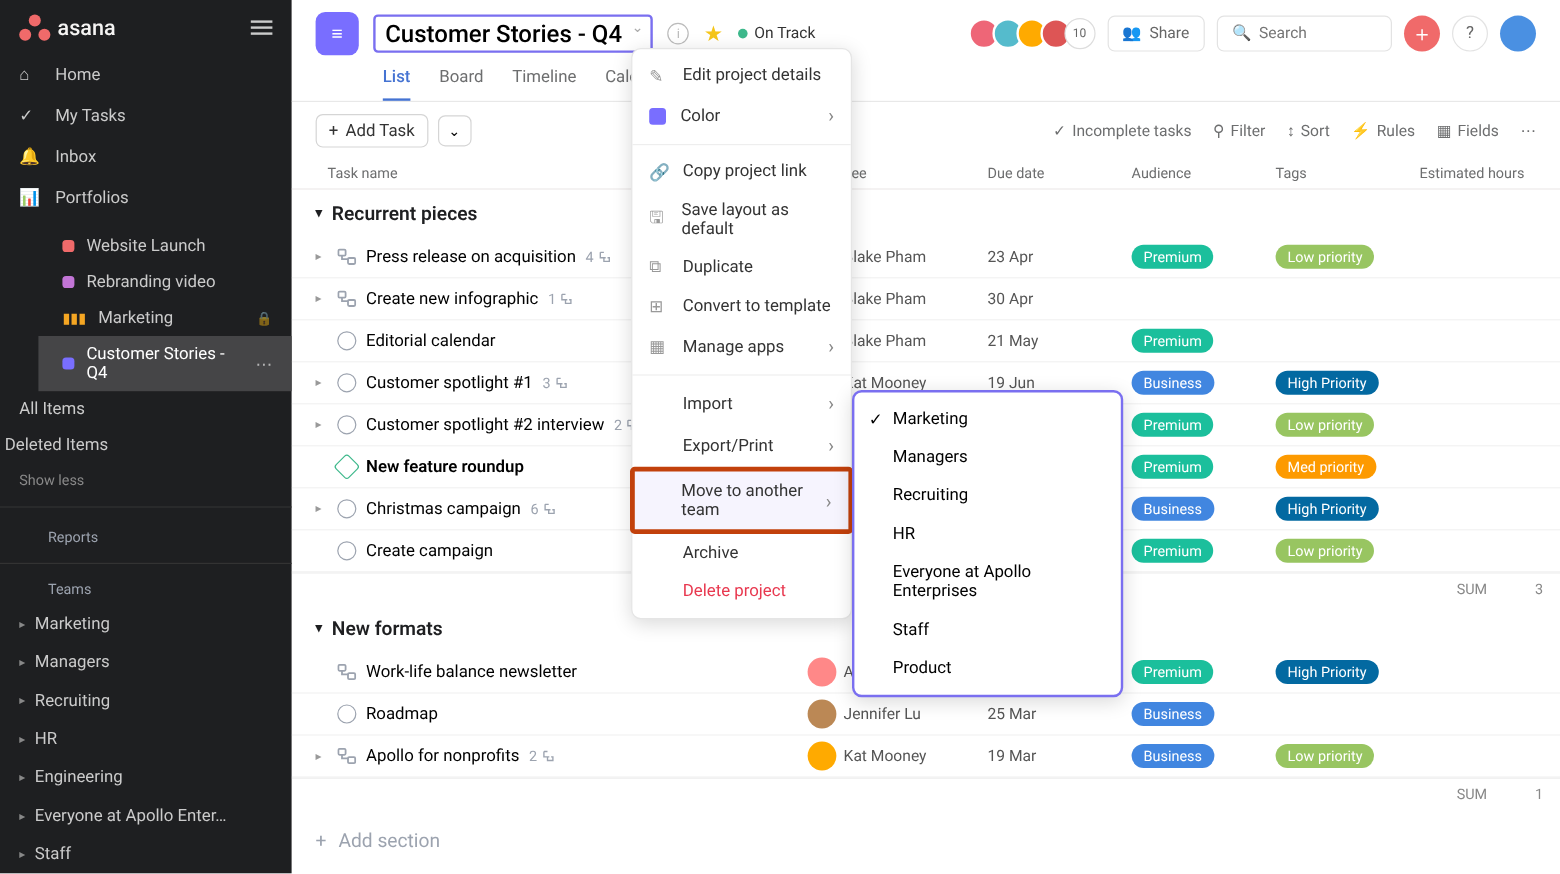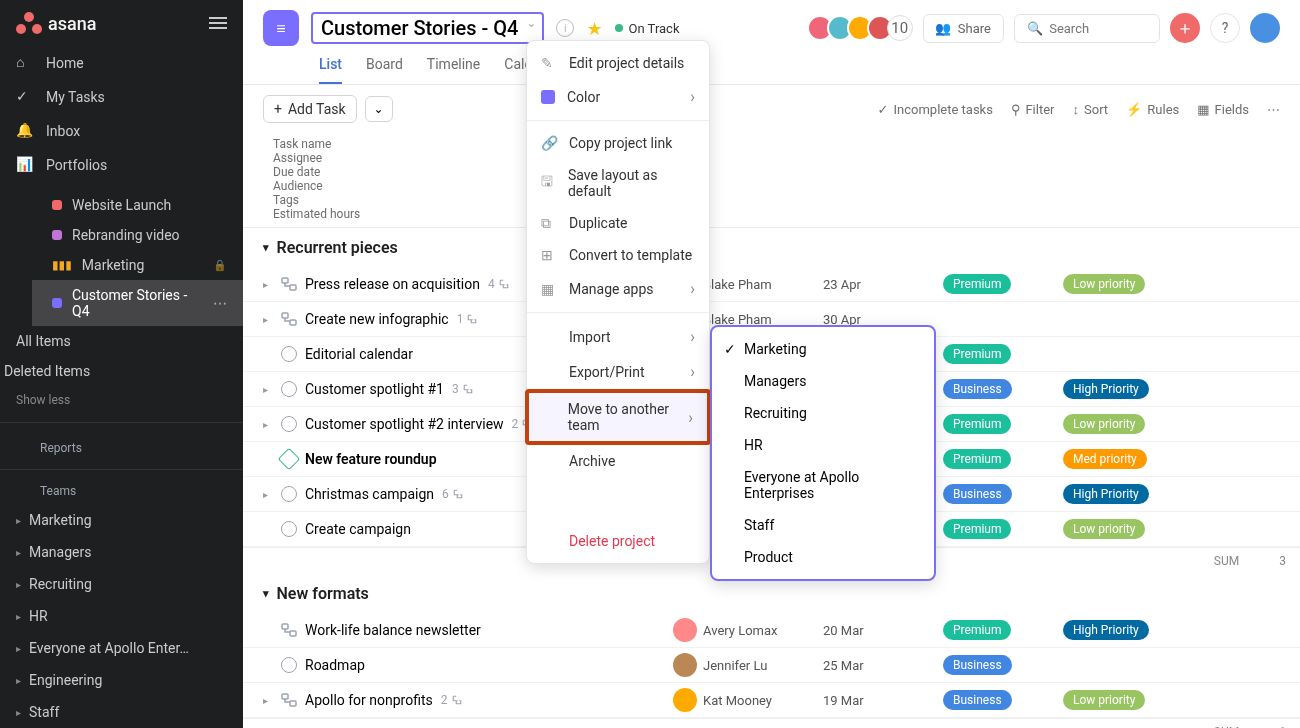--- a/index.html
+++ b/index.html
@@ -42,21 +42,21 @@
 .help-btn, .user-av { width:30px; height:30px; border-radius:50%; border:1px solid #e3e3e3; display:flex; align-items:center; justify-content:center; font-size:14px; color:#666; }
 .user-av { background:#4a90e2; border:none; }
 .tabs { display:flex; gap:24px; padding:10px 0 0 56px; font-size:14px; }
 .tab { padding-bottom:10px; color:#6d6e6f; cursor:pointer; }
 .tab.active { color:#4573d2; border-bottom:2px solid #4573d2; font-weight:500; }
 .toolbar { display:flex; align-items:center; padding:10px 20px; gap:8px; }
 .add-task-btn { display:flex; align-items:center; gap:6px; border:1px solid #d5d5d5; border-radius:6px; padding:5px 10px; font-size:14px; color:#333; }
 .add-task-caret { border:1px solid #d5d5d5; border-radius:6px; padding:5px 8px; font-size:12px; }
 .toolbar-right { margin-left:auto; display:flex; gap:18px; font-size:13px; color:#6d6e6f; }
 .toolbar-right span { display:flex; align-items:center; gap:5px; cursor:pointer; }
-.cols { display:flex; padding:4px 14px 6px 20px; font-size:12px; color:#6d6e6f; border-bottom:1px solid #edeae9;flex-direction:column; }
+.cols { display:flex; padding:4px 14px 6px 20px; font-size:12px; color:#6d6e6f; border-bottom:1px solid #edeae9; }
 .c-name { width:400px; padding-left:10px; }
 .c-assign { width:150px; padding-left:10px; }
 .c-due { width:120px; padding-left:10px; }
 .c-aud { width:120px; padding-left:10px; }
 .c-tags { width:120px; padding-left:10px; }
 .c-hours { flex:1; padding-left:10px; text-align:left; }
 .task-list { flex:1; overflow-y:auto; }
 .section-row { display:flex; align-items:center; gap:8px; padding:10px 20px; font-size:16px; font-weight:600; color:#1e1f21; }
 .section-row::before { content:"▾"; font-size:11px; }
 .task-row { display:flex; align-items:center; padding:0 14px 0 20px; height:35px; border-bottom:1px solid #f2f2f2; font-size:14px; }
@@ -83,21 +83,21 @@
 .sum-row { display:flex; padding:6px 14px 6px 20px; border-top:1px solid #eee; font-size:12px; color:#888; }
 .sum-row .slabel { margin-left:auto; margin-right:40px; }
 
 
 .dropdown { position:absolute; left:526px; top:40px; width:184px; background:#fff; border:1px solid #e5e5e5; border-radius:8px; box-shadow:0 4px 16px rgba(0,0,0,.15); padding:6px 0; font-size:14px; z-index:10; }
 .dd-item { display:flex; align-items:center; gap:12px; padding:8px 14px; cursor:pointer; color:#333; }
 .dd-item.sel { background:#f6f4fe; border:4px solid #c2410c; border-radius:4px; margin:0 -2px; }
 .dd-item.has-sub::after { content:"›"; margin-left:auto; color:#888; font-size:16px; }
 .dd-item.color-ico .cic { width:14px; height:14px; background:#796eff; border-radius:3px; }
 .dd-sep { height:1px; background:#eee; margin:6px 0; }
-.dd-item.danger { color:#e8384f;margin-top:48px; }
+.dd-item.danger { color:#e8384f; }
 .dd-ico { width:16px; height:16px; color:#999; font-size:14px; display:flex; align-items:center; }
 
 .submenu { position:absolute; left:710px; top:325px; width:226px; background:#fff; border:2px solid #7a6ff0; border-radius:8px; box-shadow:0 4px 16px rgba(0,0,0,.15); padding:6px 0; font-size:14px; z-index:11; }
 .sm-item { display:flex; align-items:center; gap:10px; padding:8px 16px 8px 32px; cursor:pointer; position:relative; }
 .sm-item.checked::before { content:"✓"; position:absolute; left:12px; }
 .hamb { display:flex; flex-direction:column; gap:3px; }
 .hamb span { width:18px; height:2px; background:#cbcbcb; }
 .hamb-arrow { position:relative; }
 .info-ico { width:18px;height:18px;border:1.5px solid #bbb;border-radius:50%;display:flex;align-items:center;justify-content:center;font-size:11px;color:#bbb; }
 </style>
@@ -178,24 +178,24 @@
       <div class="team-item">
         <span>Managers</span>
       </div>
       <div class="team-item">
         <span>Recruiting</span>
       </div>
       <div class="team-item">
         <span>HR</span>
       </div>
       <div class="team-item">
+        <span>Engineering</span>
+      </div>
+      <div class="team-item">
         <span>Everyone at Apollo Enter…</span>
-      </div>
-      <div class="team-item">
-        <span>Engineering</span>
       </div>
       <div class="team-item">
         <span>Staff</span>
       </div>
     </div>
 </div>
 
 <div class="main">
   <div class="header">
     <div class="header-row1">
@@ -206,21 +206,21 @@
       <div class="status-pill">
           <span class="status-dot"></span>
           <span>On Track</span>
         </div>
       <div class="header-right">
         <div class="avatars">
           <div class="av" style="background:#e67"></div>
             <div class="av" style="background:#5bc"></div>
             <div class="av" style="background:#fa0"></div>
             <div class="av" style="background:#d55"></div>
-          <div class="av" style="background:#fff;color:#666;font-size:15px;display:flex;align-items:center;justify-content:center;border:1px solid #ddd">10</div>
+          <div class="av" style="background:#fff;color:#666;font-size:10px;display:flex;align-items:center;justify-content:center;border:1px solid #ddd">10</div>
         </div>
         <div class="share-btn">
             <span>👥</span>
             <span>Share</span>
           </div>
         <div class="search-box">
             <span>🔍</span>
             <input placeholder="Search" style="">
           </div>
         <div class="plus-btn">＋</div>

